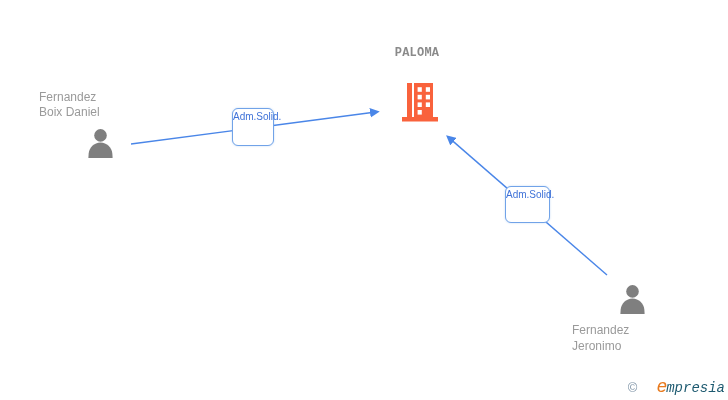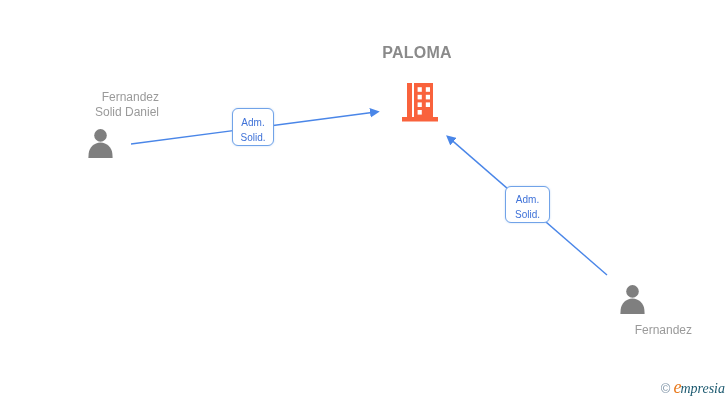--- a/index.html
+++ b/index.html
@@ -15,41 +15,41 @@
     --logo-brand:#1d5a70;
     --bg:#ffffff;
   }
   *{margin:0;padding:0;box-sizing:border-box;}
   body{background:#fff;font-family:"Liberation Sans","DejaVu Sans",sans-serif;}
   .canvas{
     position:relative;width:728px;height:400px;background:var(--bg);overflow:hidden;
   }
   .edges-svg{position:absolute;left:0;top:0;width:728px;height:400px;}
   .node-label{
-    position:absolute;text-align:right;color:var(--person-text);
+    position:absolute;text-align:left;color:var(--person-text);
     font-size:12px;line-height:15px;
   }
   .company-label{
     position:absolute;text-align:center;color:var(--company-text);
-    font-size:16px;line-height:14px;font-weight:bold;letter-spacing:.2px;
+    font-size:12px;line-height:14px;font-weight:bold;letter-spacing:.2px;font-family:Liberation Mono, monospace;
   }
   .icon-wrap{position:absolute;}
   .edge-label{
     position:absolute;background:#fff;border:1.5px solid var(--box-border);
     border-radius:6px;color:var(--box-text);font-size:10px;line-height:15px;
-    text-align:center;display:flex;flex-direction:column;justify-content:flex-end;
+    text-align:center;display:flex;flex-direction:row;justify-content:space-between;
     box-shadow:0 0 2px rgba(113,163,232,.45);cursor:pointer;
   }
   .node{cursor:pointer;}
   .logo{
     position:absolute;right:3px;bottom:3px;white-space:nowrap;
     display:flex;align-items:baseline;gap:3px;cursor:pointer;
   }
   .logo-c{color:var(--logo-copyright);font-size:13px;}
-  .logo-brand{font-family:Liberation Serif, serif;font-style:italic;}
+  .logo-brand{font-family:Liberation Mono, monospace;font-style:italic;margin-left:16px;}
   .logo-e{color:var(--logo-initial);font-size:18px;line-height:18px;}
   .logo-rest{color:var(--logo-brand);font-size:14px;margin-left:-1px;}
 </style>
 </head>
 <body>
 
 <div class="canvas">
 
   <svg class="edges-svg">
     <defs>
@@ -78,41 +78,42 @@
         <rect x="24.8" y="12.8" width="4.2" height="4.6"></rect>
         <rect x="16.6" y="20.4" width="4.2" height="4.6"></rect>
         <rect x="24.8" y="20.4" width="4.2" height="4.6"></rect>
         <rect x="16.6" y="28" width="4.2" height="4.6"></rect>
       </g>
     </svg>
   </div>
 
   <div class="node-label" style="left:39px;top:90px;width:120px;">
     <div>Fernandez</div>
-    <div>Solid Daniel</div>
+    <div>Boix Daniel</div>
   </div>
   <div class="icon-wrap node" style="left:84px;top:128px;">
     <svg width="33" height="32" viewBox="0 0 33 32">
       <g style="fill:var(--person-icon)">
         <circle cx="16.5" cy="7.4" r="6.3"></circle>
         <path d="M16.5 14.6 c-6.3 0 -11.4 5 -11.9 11.4 L4.4 30 h24.2 l-.2 -4 c-.5 -6.4 -5.6 -11.4 -11.9 -11.4 Z"></path>
       </g>
     </svg>
   </div>
 
   <div class="icon-wrap node" style="left:616px;top:284px;">
     <svg width="33" height="32" viewBox="0 0 33 32">
       <g style="fill:var(--person-icon)">
         <circle cx="16.5" cy="7.4" r="6.3"></circle>
         <path d="M16.5 14.6 c-6.3 0 -11.4 5 -11.9 11.4 L4.4 30 h24.2 l-.2 -4 c-.5 -6.4 -5.6 -11.4 -11.9 -11.4 Z"></path>
       </g>
     </svg>
   </div>
   <div class="node-label" style="left:572px;top:322px;width:120px;line-height:16px;">
     <div>Fernandez</div>
+    <div>Jeronimo</div>
   </div>
 
   <div class="edge-label" style="left:232px;top:108px;width:42px;height:38px;">
     <div>Adm.</div>
     <div>Solid.</div>
   </div>
   <div class="edge-label" style="left:505px;top:186px;width:45px;height:37px;">
     <div>Adm.</div>
     <div>Solid.</div>
   </div>

